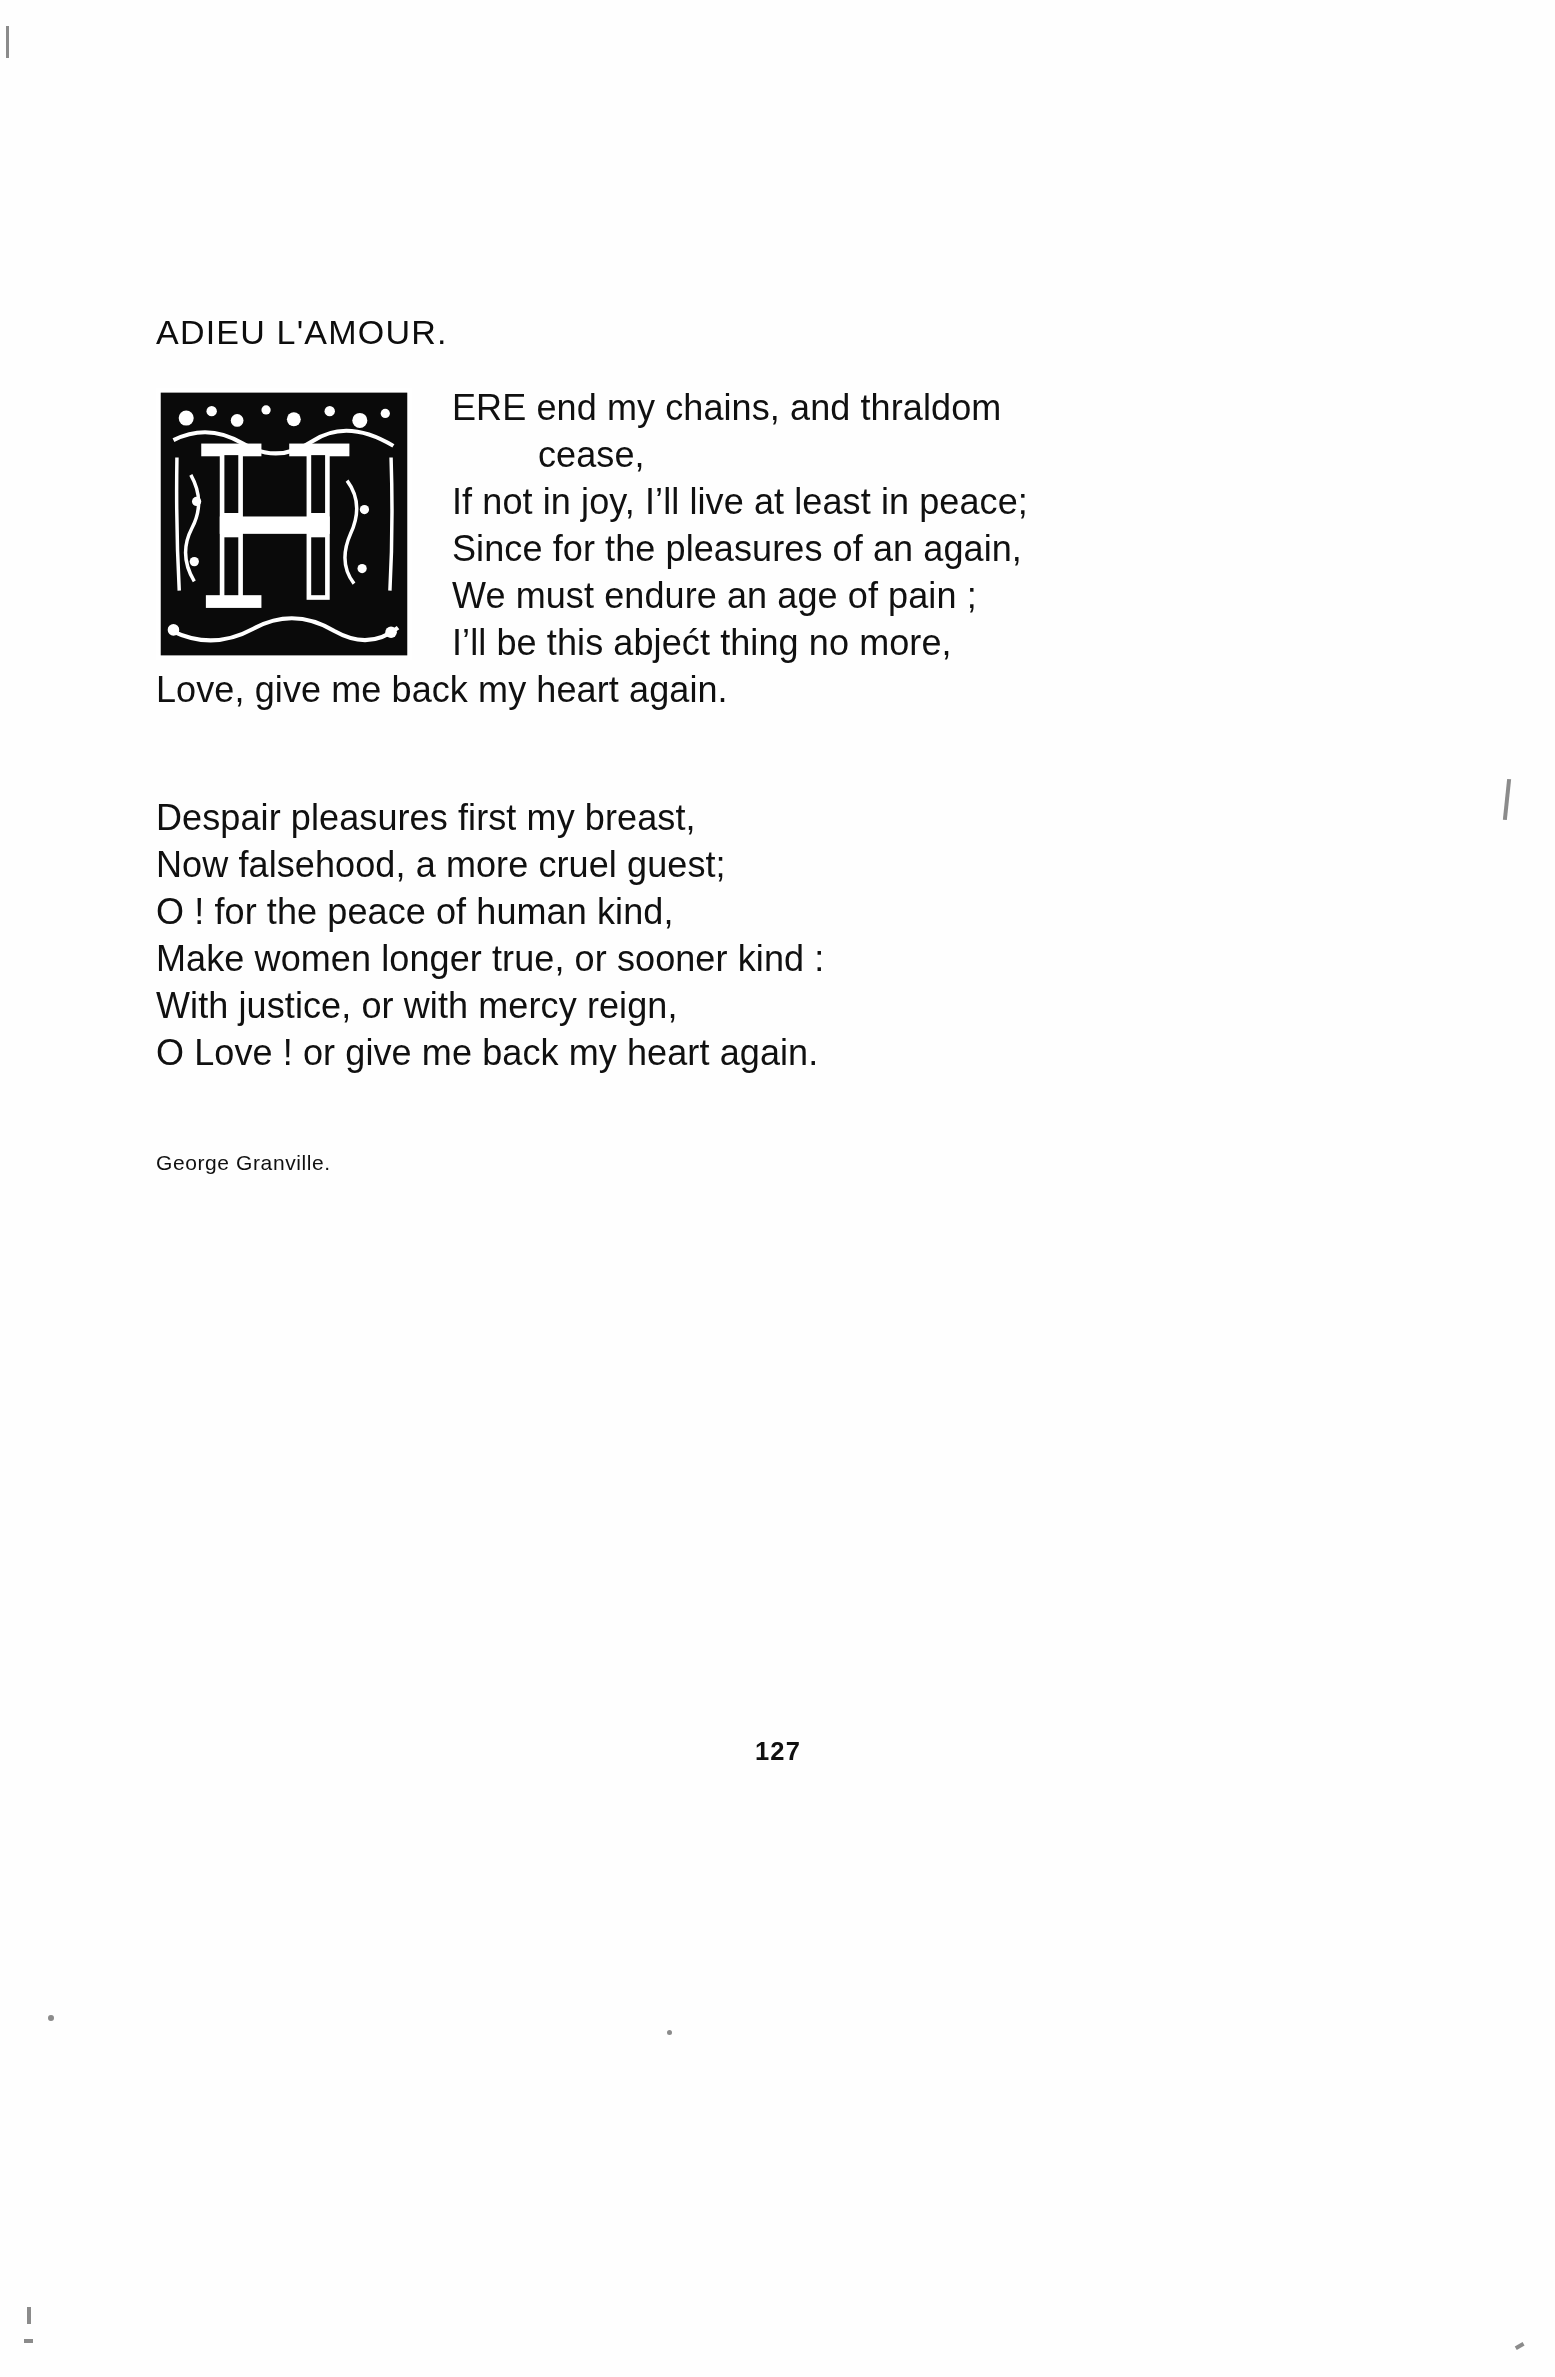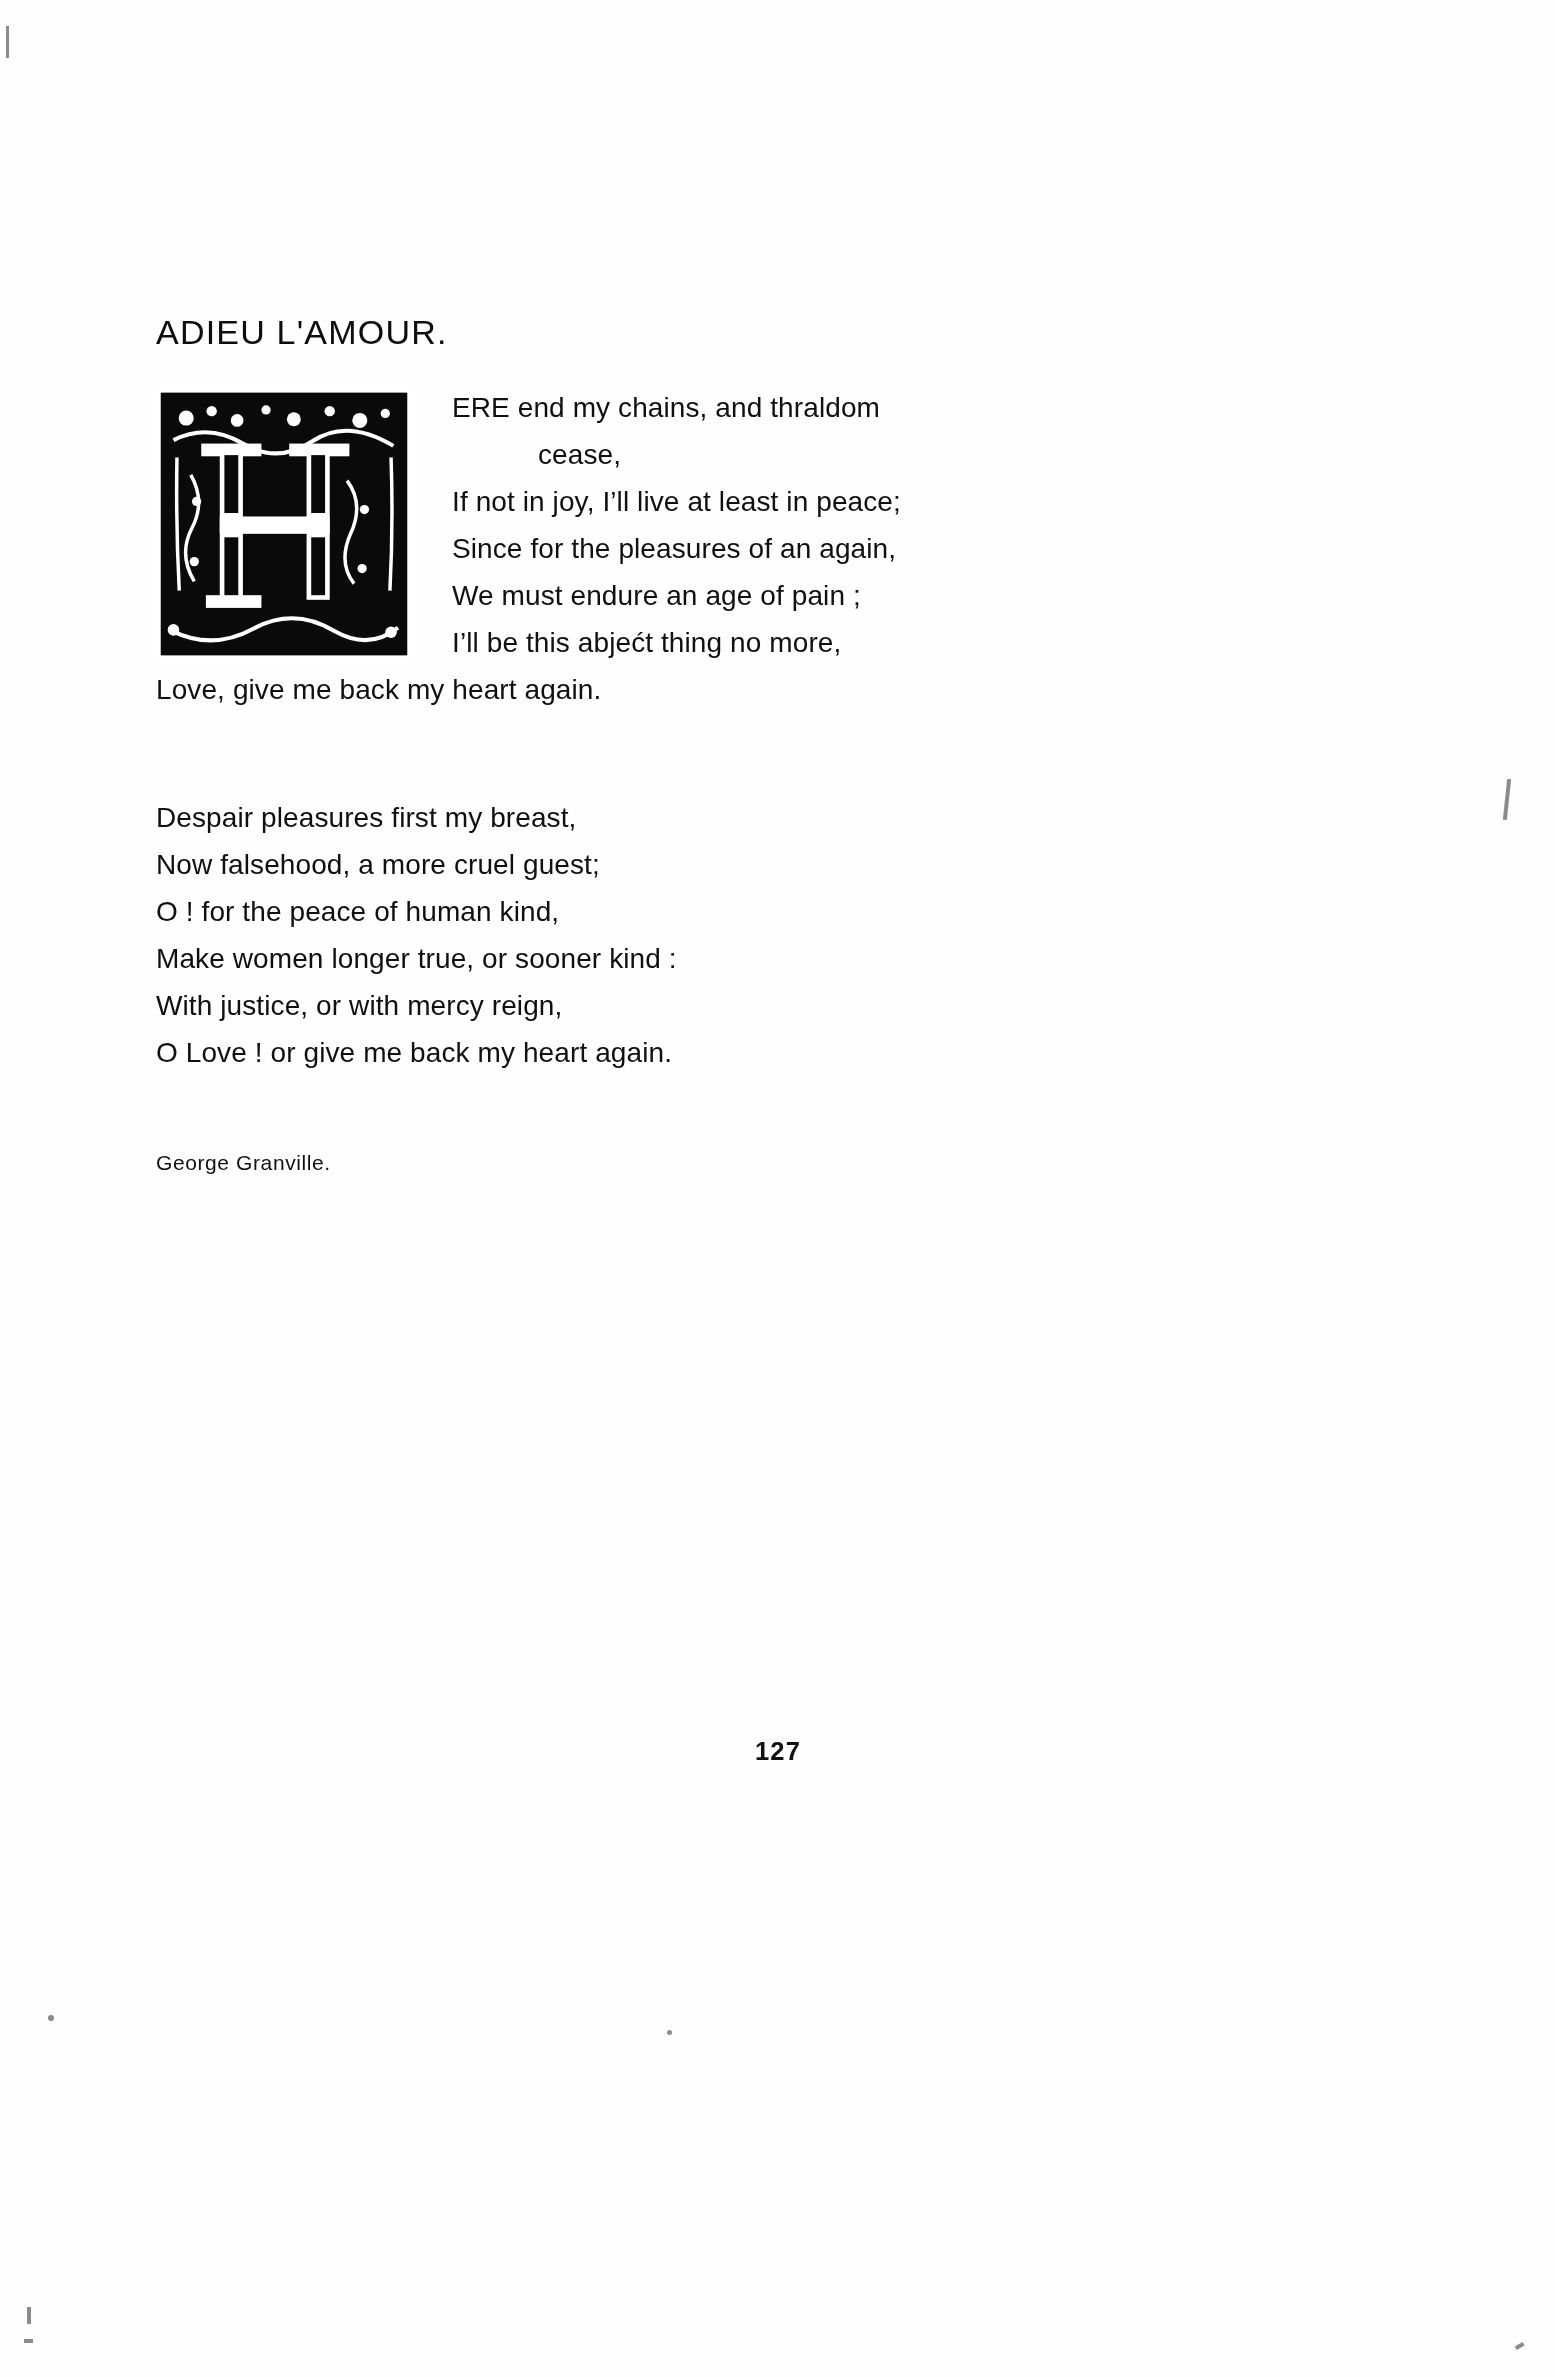--- a/index.html
+++ b/index.html
@@ -54,21 +54,21 @@
     position: absolute;
     left: 0px;
     top: 75px;
     width: 256px;
     height: 272px;
   }
   .dropcap svg { display: block; }
 
   .stanza {
     font-family: "Liberation Sans", sans-serif;
-    font-size: 28px;
+    font-size: 36px;
     line-height: 47px;
     color: #101010;
     letter-spacing: 0.1px;
   }
 
   .stanza-1 {
     margin: 0;
     padding: 0;
   }
   .stanza-1 .ln {

